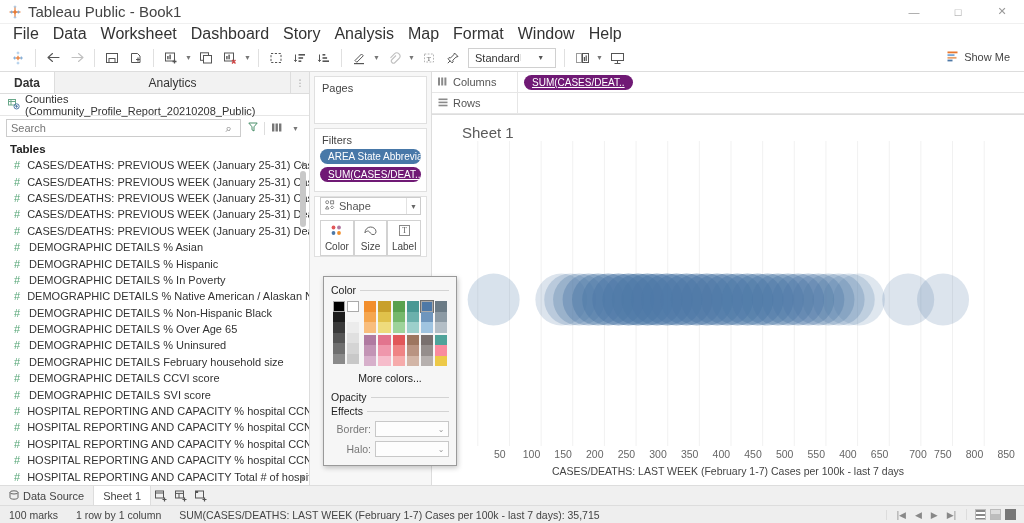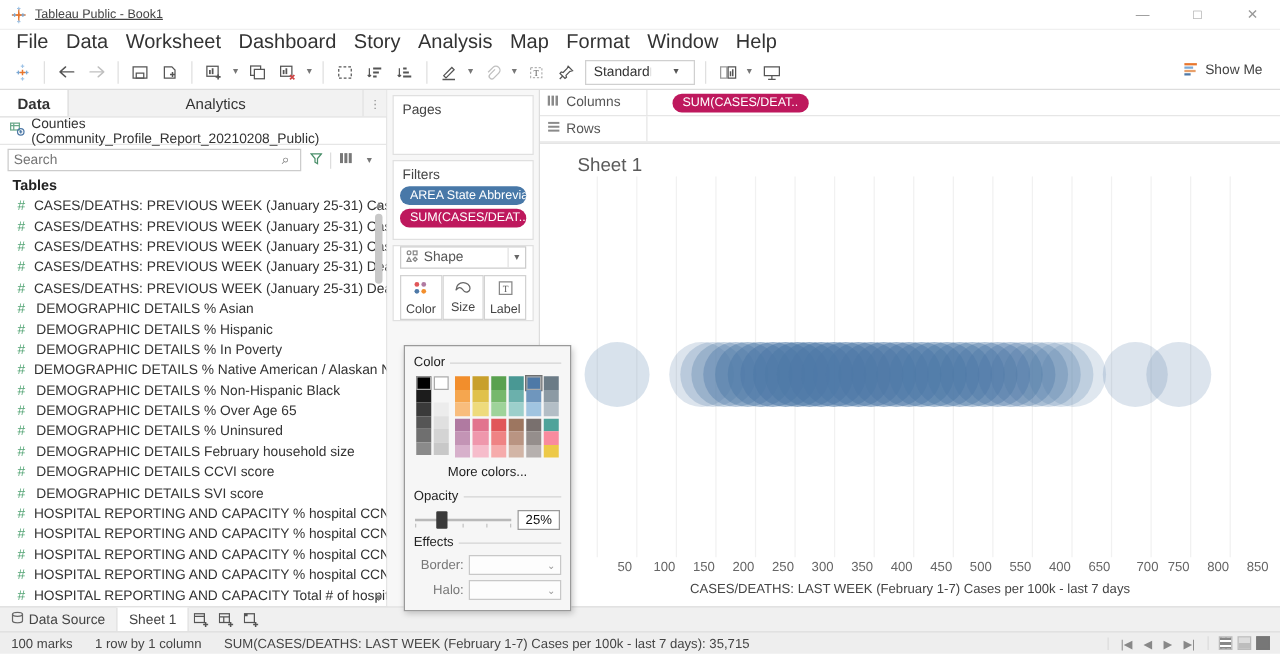--- a/index.html
+++ b/index.html
@@ -10,21 +10,21 @@
     color: #333;
     background: #fff;
     overflow: hidden;
   }
   .app { width: 1024px; height: 523px; display: flex; flex-direction: column; background:#f5f5f5;}
 
   
   .titlebar { height: 24px; background: #fff; display: flex; align-items: center; border-bottom: 1px solid #f0f0f0;}
   .titlebar .logo { width: 14px; height: 14px; margin: 0 6px 0 8px; position: relative;}
   .titlebar .logo svg { display:block; }
-  .titlebar .title { font-size: 10px; color: #444; text-decoration: underline; }
+  .titlebar .title { font-size: 15px; color: #444; }
   .titlebar .spacer { flex: 1; }
   .winbtn { width: 44px; height: 24px; display:flex; align-items:center; justify-content:center;
             color:#999; font-size: 11px;}
 
   
   .menubar { height: 20px; background:#fff; display:flex; align-items:center; padding-left: 6px; }
   .menubar .mi { padding: 0 7px; font-size: 16px; color:#333; line-height: 20px; cursor: default;}
 
   
   .toolbar { height: 28px; background:#fff; display:flex; align-items:center;
@@ -76,21 +76,21 @@
 
   
   .shelfcol { width: 122px; border-right:1px solid #ddd; background:#f7f7f7;
               display:flex; flex-direction:column; position:relative; }
   .card { background:#fff; border:1px solid #e0e0e0; margin: 4px 4px 0 4px; }
   .card .hd { font-size:11px; color:#444; padding: 5px 7px 3px 7px; }
   .card .bd { min-height: 26px; padding: 0 5px 6px 5px; }
   .pill { height:15px; border-radius:8px; color:#fff; font-size:10px; display:flex; align-items:center;
           padding: 0 8px; margin-bottom:3px; white-space:nowrap; overflow:hidden; }
   .pill.blue { background:#4878a8; }
-  .pill.green { background:#be185d; }
+  .pill.green { background:#701a75;text-decoration:underline; }
   .marks-type { display:flex; align-items:center; height:18px; border:1px solid #ccc; background:#fff;
                 margin: 0 5px 5px 5px; font-size:11px; color:#555; padding-left:4px; gap:4px;}
   .marks-type .cc { margin-left:auto; width:14px; text-align:center; font-size:7px; color:#666;
                     border-left:1px solid #e2e2e2; height:100%; display:flex; align-items:center;
                     justify-content:center;}
   .mbtns { display:flex; gap:0; margin: 0 5px; }
   .mbtn { flex:1; border:1px solid #d2d2d2; background:#fff; height:36px;
           display:flex; flex-direction:column; align-items:center; justify-content:center; gap:2px;
           font-size:10px; color:#444; }
 
@@ -119,21 +119,21 @@
            display:flex; align-items:center; justify-content:center; color:#111;}
   .effrow { display:flex; align-items:center; gap:4px; margin-top:4px; }
   .effrow .el { width:40px; text-align:right; font-size:10.5px; color:#777; }
   .combo { flex:1; height:16px; border:1px solid #c8c8c8; background:#fdfdfd; display:flex;
            align-items:center; }
   .combo .cc { margin-left:auto; width:14px; text-align:center; font-size:8px; color:#999; }
 
   
   .view { flex:1; display:flex; flex-direction:column; min-width:0; background:#fff;}
   .shelves { border-bottom:1px solid #ddd; }
-  .shelfrow { height: 21px; display:flex; align-items:flex-end; border-bottom:1px solid #e6e6e6;gap:14px; }
+  .shelfrow { height: 21px; display:flex; align-items:flex-end; border-bottom:1px solid #e6e6e6; }
   .shelfrow .nm { width: 86px; display:flex; align-items:center; gap:5px; padding-left:6px;
                   font-size:11px; color:#555; border-right:1px solid #e6e6e6; height:100%;}
   .shelfrow .drop { flex:1; height:100%; display:flex; align-items:center; padding-left:6px; }
   .shelfrow .drop .pill { margin-bottom:0; }
   .sheettitle { padding: 9px 0 0 30px; font-size:15px; color:#5a5a5a; font-weight:normal; }
   .plot { flex:1; position:relative; min-height:0; }
   .axisband { height: 18px; position:relative; }
   .axisband .tick { position:absolute; top:2px; transform:translateX(-50%); font-size:10.5px; color:#666;padding-left:44px;}
   .axistitle { text-align:center; font-size:10.5px; color:#444; padding-top:1px; }
 
@@ -609,34 +609,20 @@
               <span class="sw" style="background:#b3bec6"></span>
               <span class="sw" style="background:#4fa39a;margin-top:2px"></span>
               <span class="sw" style="background:#f98b9e"></span>
               <span class="sw" style="background:#edc948"></span>
             </div>
           </div>
           <div class="morecolors">More colors...</div>
         </div>
         <div class="grp">
           <div class="lbl">Opacity</div>
-          <div class="opacityrow">
-            <span class="slider">
-              <span class="track"></span>
-              <span class="ticks">
-                  <i></i>
-                  <i></i>
-                  <i></i>
-                  <i></i>
-                  <i></i>
-                </span>
-              <span class="thumb"></span>
-            </span>
-            <span class="opval">25%</span>
-          </div>
         </div>
         <div class="grp">
           <div class="lbl">Effects</div>
           <div class="effrow">
             <span class="el">Border:</span>
             <span class="combo">
               <span></span>
               <span class="cc">⌄</span>
             </span>
           </div>

